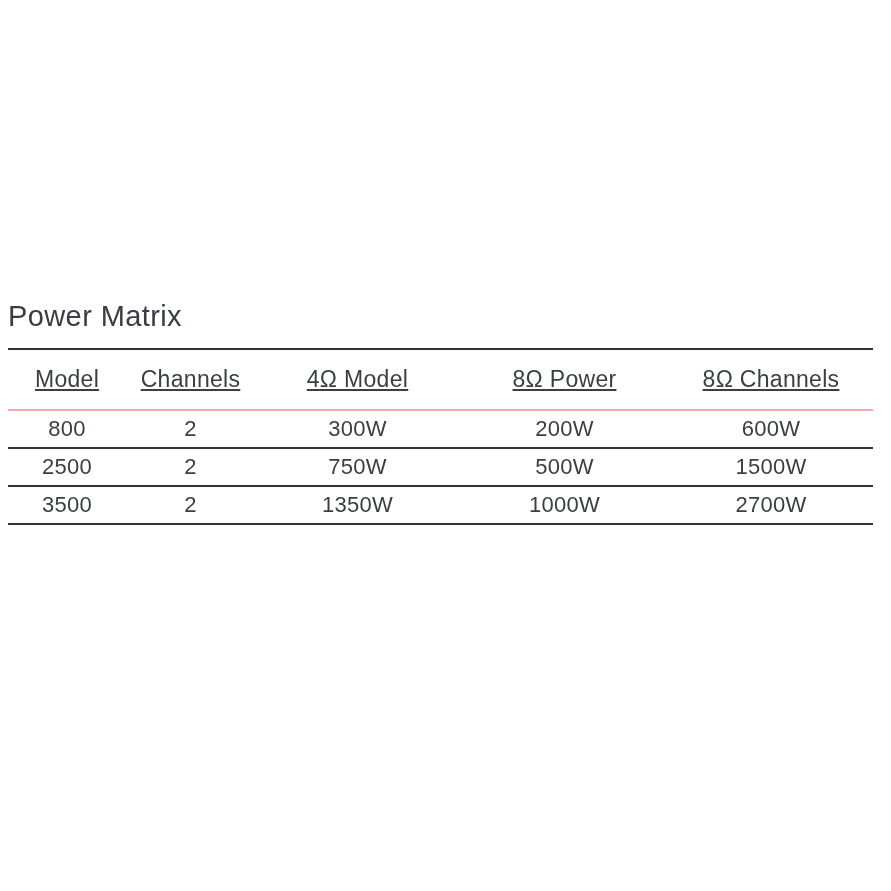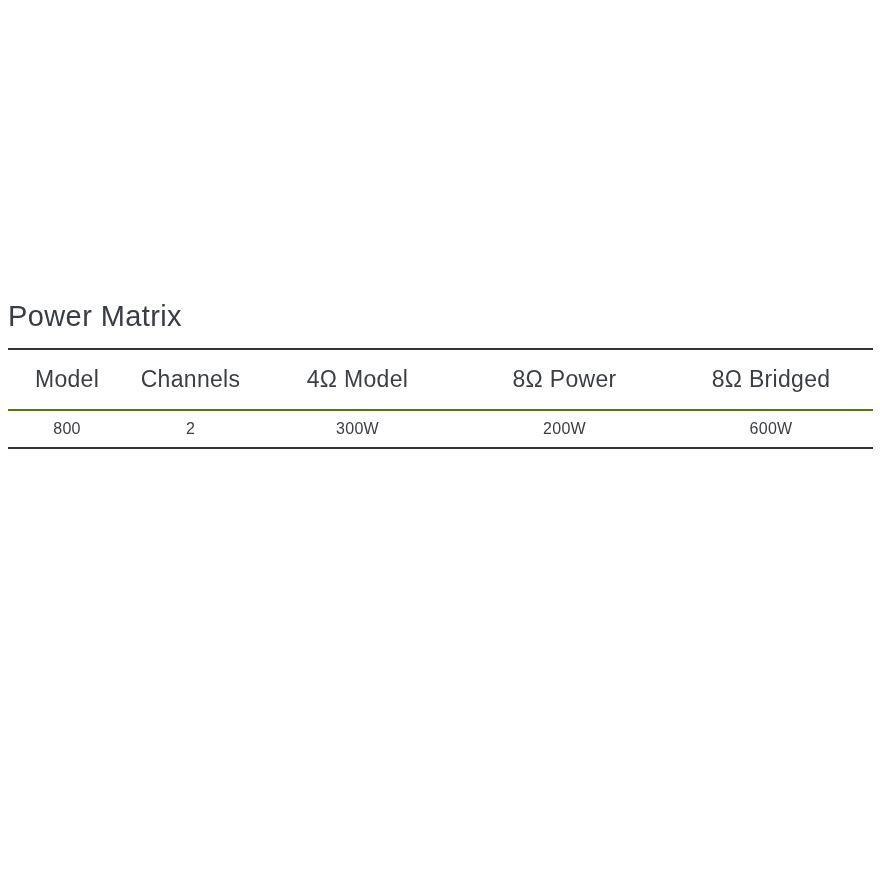--- a/index.html
+++ b/index.html
@@ -50,27 +50,28 @@
     font-weight: 400;
     letter-spacing: 0.3px;
     white-space: nowrap;
   }
   table.spec-table thead tr {
     height: 61px;
   }
   table.spec-table thead th {
     font-size: 23px;
     border-top: 2px solid #303439;
-    border-bottom: 2px solid #4d7c0f;
+    border-bottom: 2px solid #fca5a5;
+    text-decoration: underline;
   }
   table.spec-table tbody tr {
     height: 38px;
   }
   table.spec-table tbody td {
-    font-size: 16px;
+    font-size: 22px;
     border-bottom: 2px solid #303439;
   }
 </style>
 </head>
 <body>
 
 <div class="canvas">
 
   <div class="section-title">Power Matrix</div>
 
@@ -81,27 +82,41 @@
         <col class="c3">
         <col class="c4">
         <col class="c5">
     </colgroup>
     <thead>
       <tr>
         <th>Model</th>
         <th>Channels</th>
         <th>4Ω Model</th>
         <th>8Ω Power</th>
-        <th>8Ω Bridged</th>
+        <th>8Ω Channels</th>
       </tr>
     </thead>
     <tbody>
       <tr>
         <td>800</td>
         <td>2</td>
         <td>300W</td>
         <td>200W</td>
         <td>600W</td>
       </tr>
+      <tr>
+        <td>2500</td>
+        <td>2</td>
+        <td>750W</td>
+        <td>500W</td>
+        <td>1500W</td>
+      </tr>
+      <tr>
+        <td>3500</td>
+        <td>2</td>
+        <td>1350W</td>
+        <td>1000W</td>
+        <td>2700W</td>
+      </tr>
     </tbody>
   </table>
 
 </div>
 
 </body></html>

